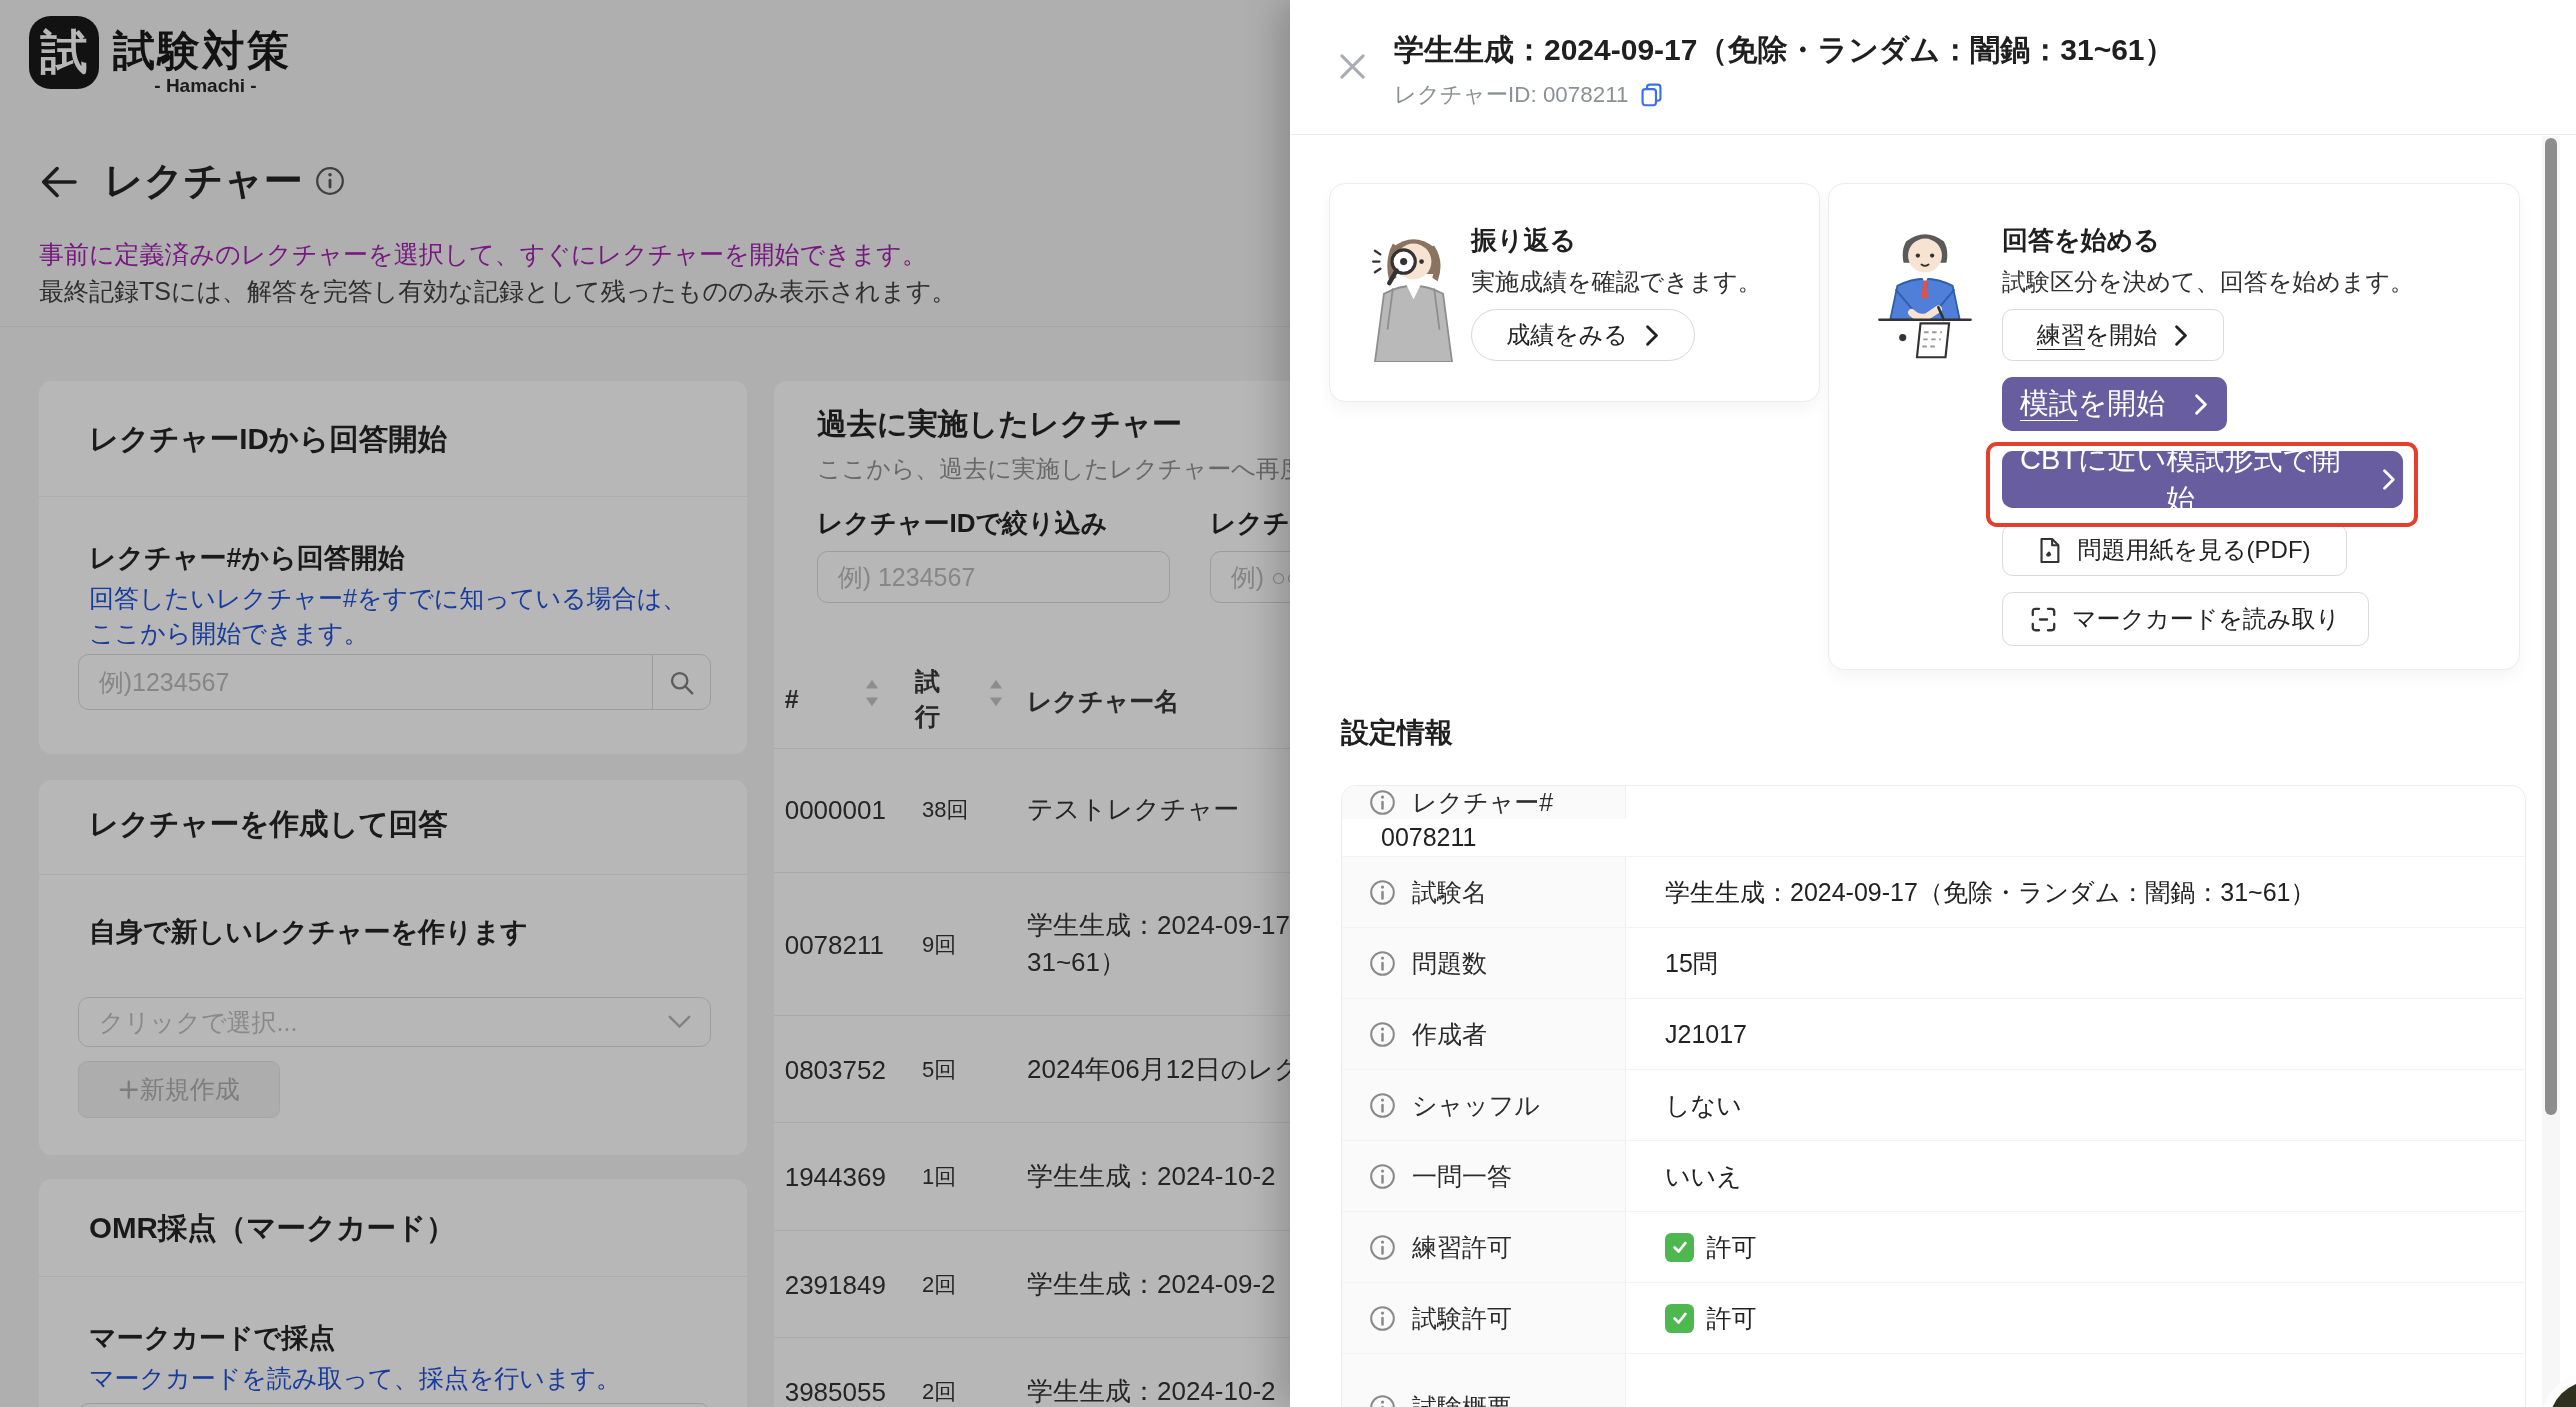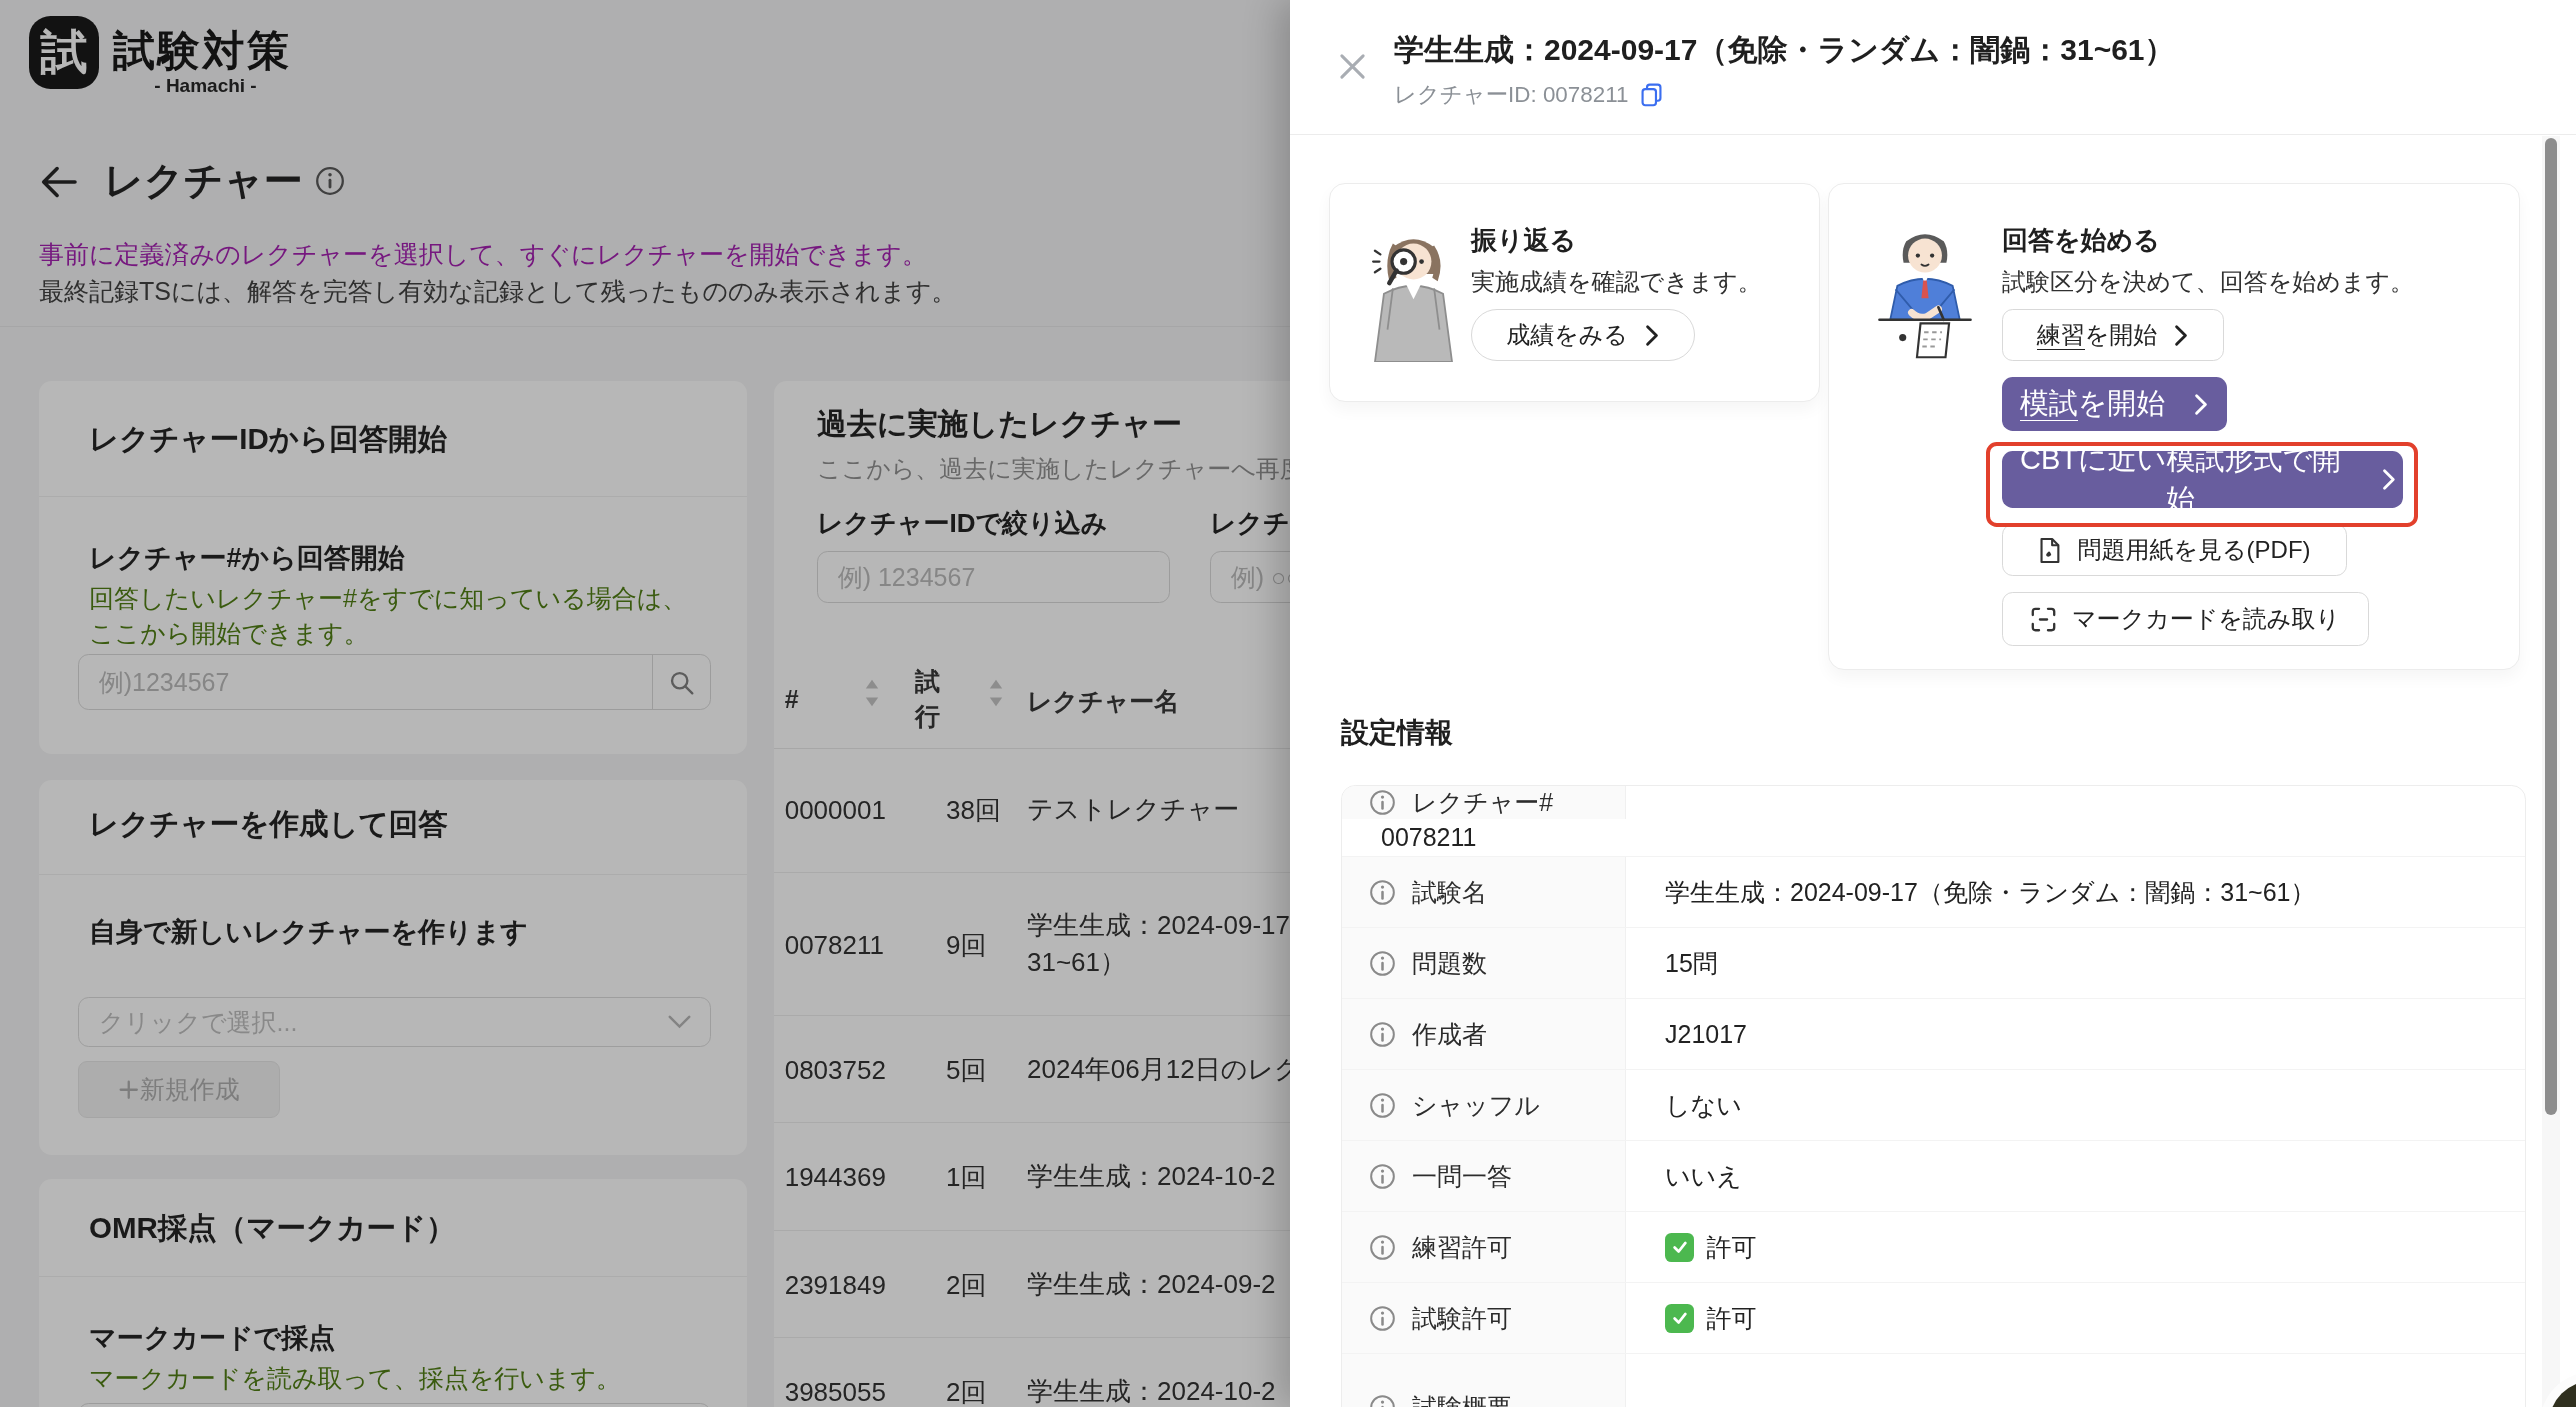--- a/index.html
+++ b/index.html
@@ -17,41 +17,41 @@
   .page-title{left:104px;top:154px;font-size:39px;font-weight:800;}
   .pagetitle-info{left:315px;top:166px;width:30px;height:30px;}
   .page-desc1{left:39px;top:238px;font-size:25px;color:#a21caf;}
   .page-desc2{left:39px;top:275px;font-size:25px;color:#3d3d3d;}
   .page-divider{left:0;top:326px;width:2576px;border-top:1.8px solid #e7e7e8;}
 
   .card{position:absolute;background:#fff;border-radius:12.5px;}
   .card-div{position:absolute;left:0;right:0;border-top:1.8px solid #efefef;}
   .ctitle{position:absolute;font-size:29.5px;font-weight:800;}
   .csub{position:absolute;font-size:27px;font-weight:800;}
-  .cdesc{position:absolute;font-size:25px;line-height:1.38;color:#4d7c0f;}
+  .cdesc{position:absolute;font-size:25px;line-height:1.38;color:#1d4ed8;}
 
   .tinput{position:absolute;display:flex;align-items:center;border:1.8px solid #d9d9d9;border-radius:10.7px;background:#fff;overflow:hidden;}
   .tinput input{flex:1;border:none;outline:none;font-size:25px;padding:0 19.7px;color:#333;background:transparent;
                 font-family:"Liberation Sans","DejaVu Sans",sans-serif;min-width:0;}
   .tinput input::placeholder{color:#b9b9b9;}
   .search-seg{width:57px;align-self:stretch;border-left:1.8px solid #d9d9d9;display:flex;align-items:center;justify-content:center;}
 
   .select-box{position:absolute;display:flex;align-items:center;justify-content:space-between;
               border:1.8px solid #dcdcdc;border-radius:10.7px;background:#fff;padding:0 19.7px;font-size:25px;color:#bdbdbd;}
   .btn-disabled{position:absolute;display:flex;align-items:center;gap:0;justify-content:center;
                 background:#f1f1f1;border:1.8px solid #e6e6e6;border-radius:9px;color:#adadad;font-size:25px;}
 
   
   .flabel{position:absolute;font-size:26px;font-weight:800;}
   .hist-subtitle{position:absolute;font-size:24px;color:#8f8f8f;white-space:nowrap;}
   .thead-col{position:absolute;font-size:25px;font-weight:700;color:#333;}
   .thead-div{position:absolute;left:0;right:0;border-top:1.8px solid #e8e8e8;}
   .hrow{position:absolute;left:0;right:0;border-top:1.8px solid #ececec;}
   .hrow .cid{position:absolute;left:10.7px;top:50%;transform:translateY(-50%);font-size:26px;color:#2e2e2e;}
-  .hrow .catt{position:absolute;left:148px;top:50%;transform:translateY(-50%);font-size:26px;color:#2e2e2e;margin-left:24px;}
+  .hrow .catt{position:absolute;left:148px;top:50%;transform:translateY(-50%);font-size:22px;color:#2e2e2e;}
   .hrow .cname{position:absolute;left:253px;width:590px;top:50%;transform:translateY(-50%);
                font-size:26px;line-height:1.45;color:#2e2e2e;}
 
   
   .scrim{left:0;top:0;width:2576px;height:1408px;background:rgba(15,15,18,0.30);z-index:5;}
 
   
   .drawer{left:1290px;top:0;width:1286px;height:1408px;background:#fff;z-index:10;
           box-shadow:-12.5px 0 34px rgba(0,0,0,0.20);}
   .drawer .close{left:43px;top:47px;width:39px;height:39px;cursor:pointer;}

